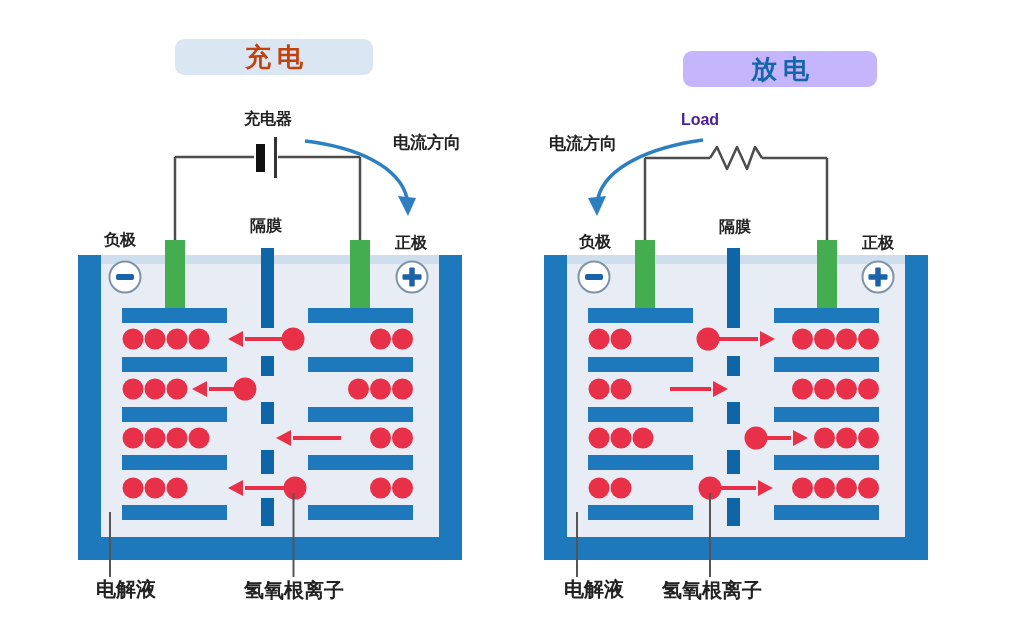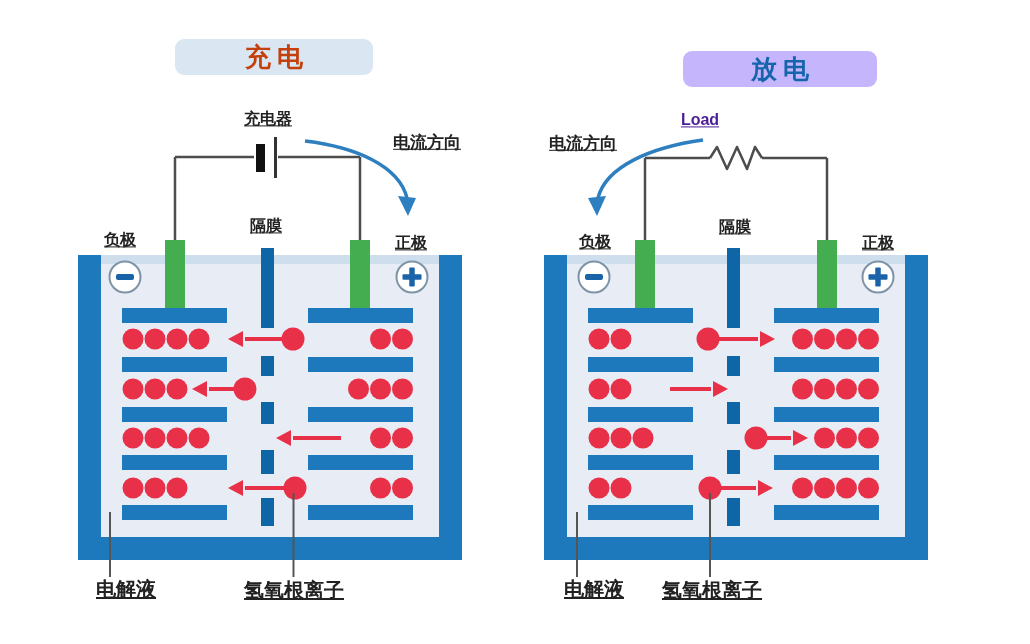--- a/index.html
+++ b/index.html
@@ -1,20 +1,20 @@
 <!DOCTYPE html>
 <html><head>
 <meta charset="utf-8">
 <style>
   html,body{margin:0;padding:0;background:#ffffff;}
   .canvas{position:relative;width:1030px;height:644px;background:#ffffff;overflow:hidden;
           font-family:"Liberation Sans","DejaVu Sans",sans-serif;}
   #gfx{position:absolute;left:0;top:0;z-index:1;}
   .lbl{position:absolute;transform:translate(-50%,-50%);font-weight:700;font-size:16px;line-height:1.2;
-       color:#222;white-space:nowrap;z-index:2;text-decoration:underline;}
+       color:#222;white-space:nowrap;z-index:2;}
   .lbl.small{font-size:17px;}
   .lbl.big{font-size:20px;}
   .badge{position:absolute;border-radius:9px;display:flex;align-items:center;justify-content:center;
          font-weight:700;font-size:26px;letter-spacing:6px;text-indent:6px;z-index:2;}
 </style>
 </head>
 <body>
 
 <div class="canvas">
 

